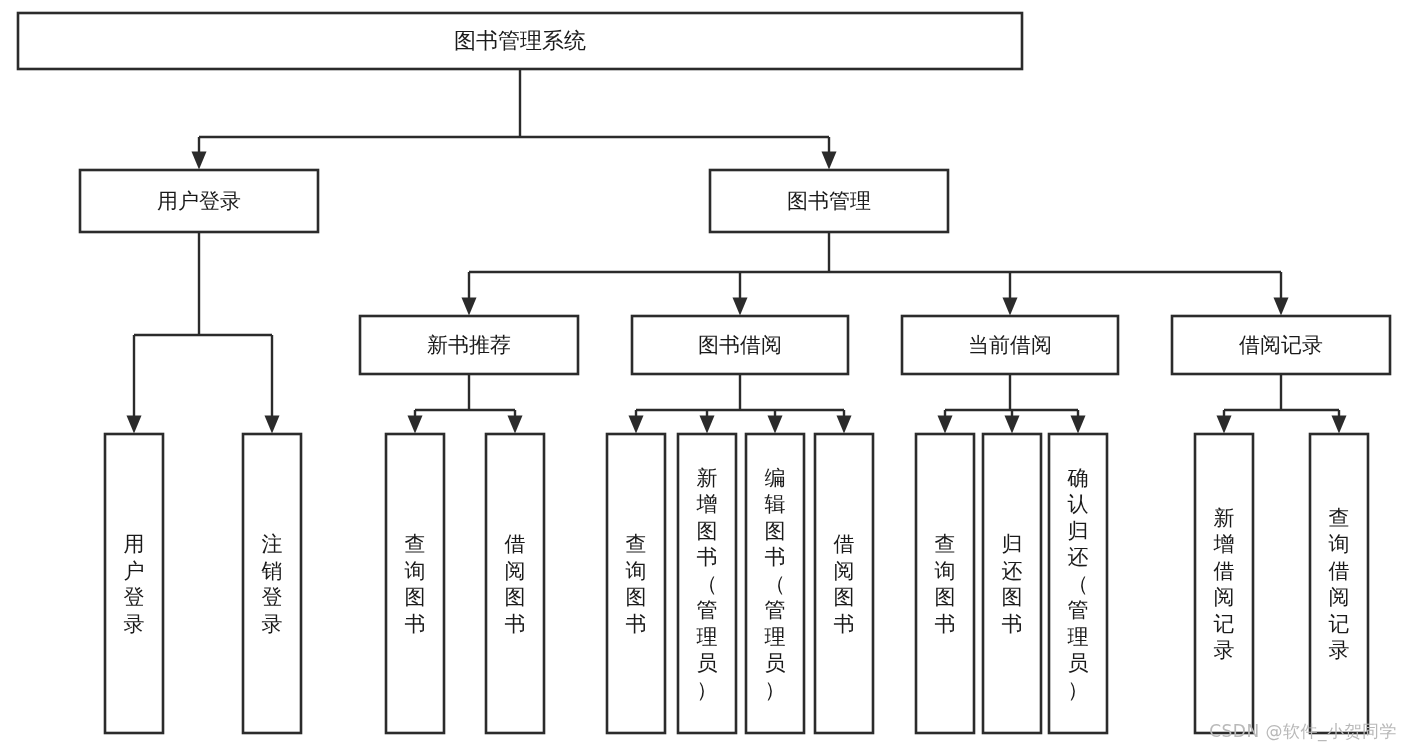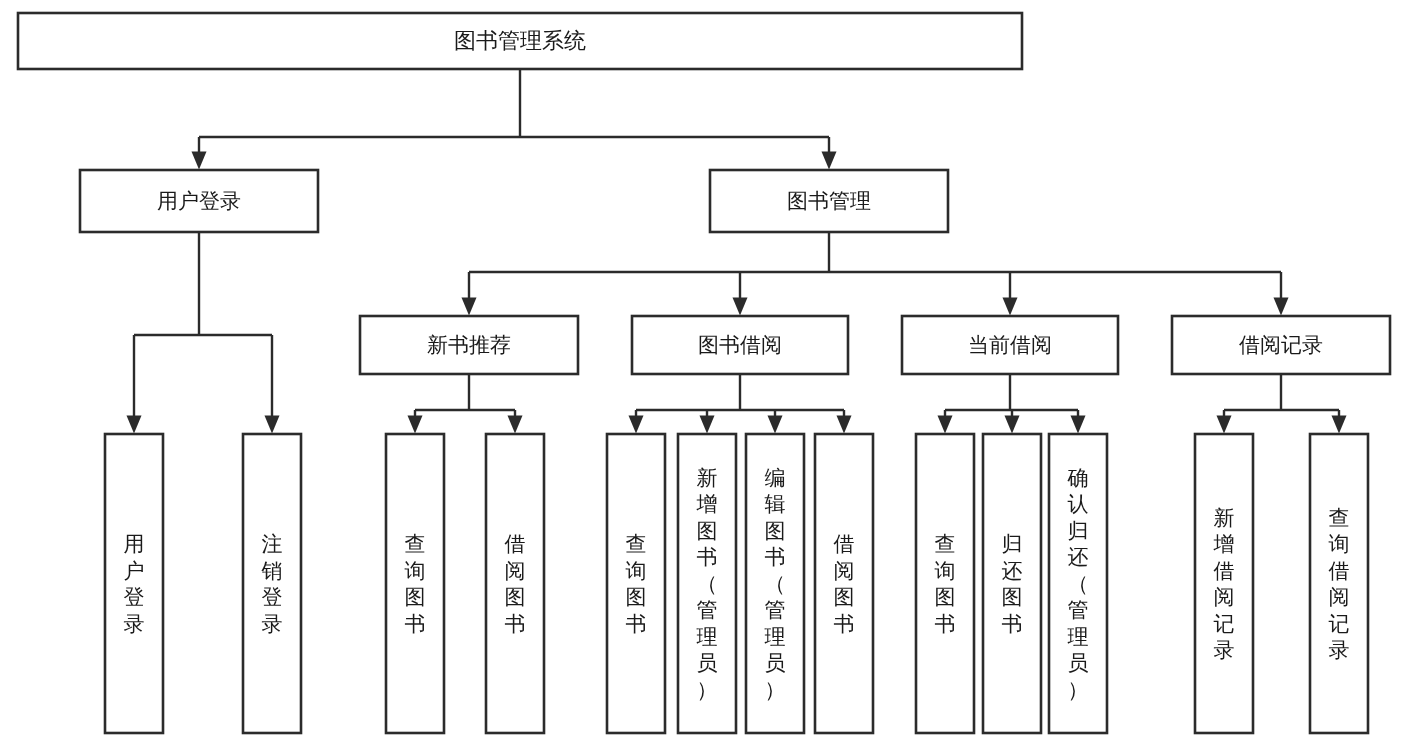--- a/index.html
+++ b/index.html
@@ -204,13 +204,14 @@
         <g>
           <rect x="1195" y="434" width="58" height="299" class="node-rect"></rect>
           <text x="1224" class="vert-label"><tspan x="1224" y="524.67">新</tspan><tspan x="1224" y="551.17">增</tspan><tspan x="1224" y="577.67">借</tspan><tspan x="1224" y="604.17">阅</tspan><tspan x="1224" y="630.67">记</tspan><tspan x="1224" y="657.17">录</tspan></text>
         </g>
         <g>
           <rect x="1310" y="434" width="58" height="299" class="node-rect"></rect>
           <text x="1339" class="vert-label"><tspan x="1339" y="524.67">查</tspan><tspan x="1339" y="551.17">询</tspan><tspan x="1339" y="577.67">借</tspan><tspan x="1339" y="604.17">阅</tspan><tspan x="1339" y="630.67">记</tspan><tspan x="1339" y="657.17">录</tspan></text>
         </g>
       </g>
   </svg>
+  <div class="watermark">CSDN @软件_小贺同学</div>
 </div>
 
 </body></html>

